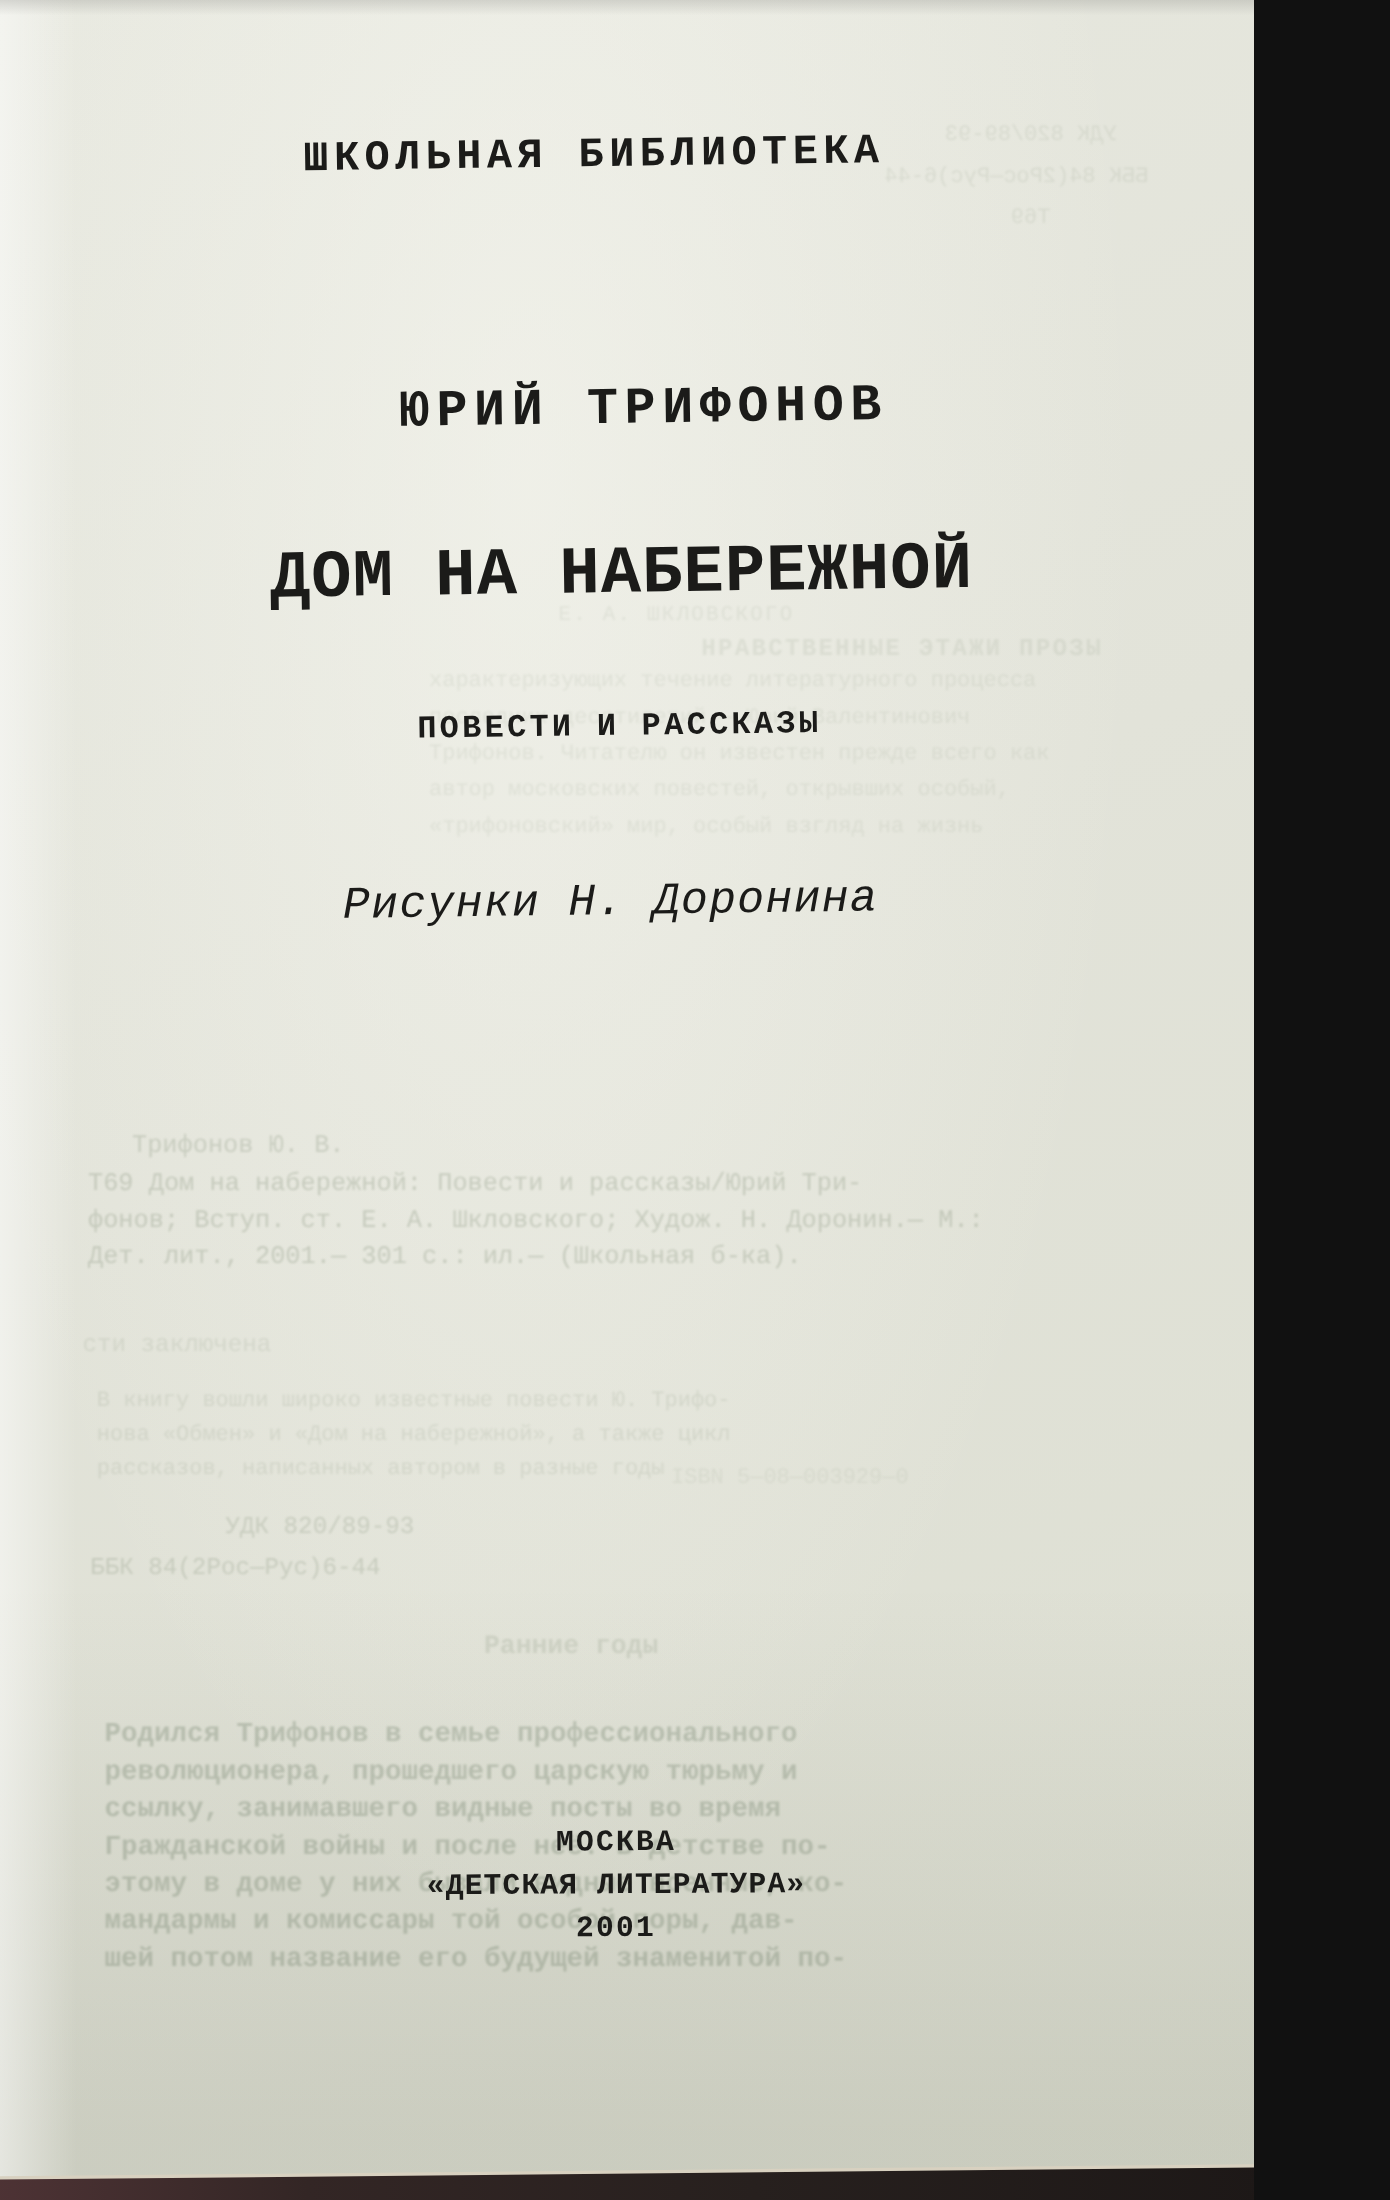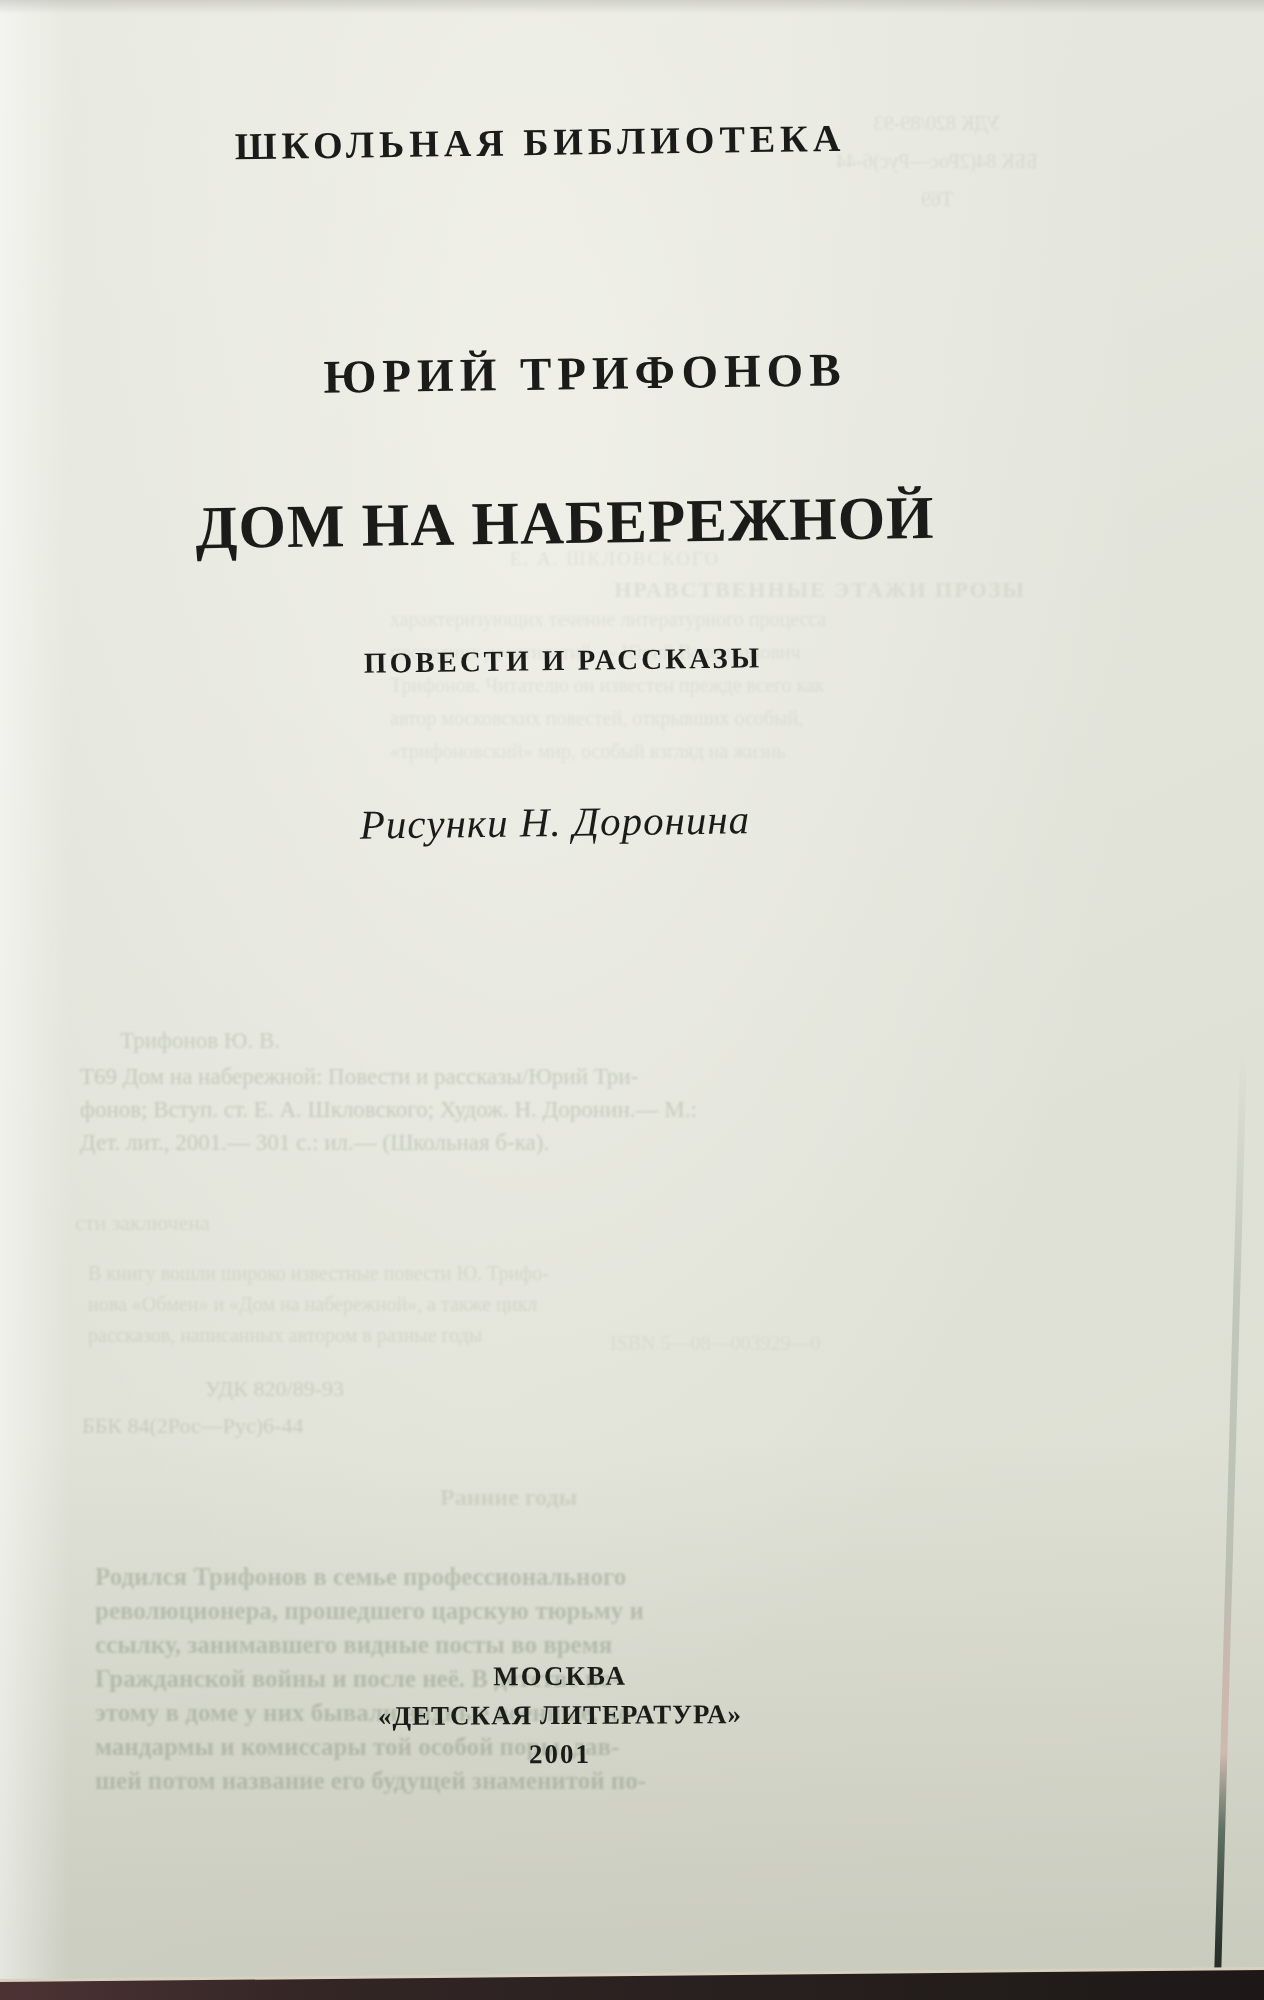--- a/index.html
+++ b/index.html
@@ -1,18 +1,18 @@
 <!DOCTYPE html>
 <html><head>
 <meta charset="utf-8">
 <style>
   html,body{margin:0;padding:0;background:#111;}
   .photo{
-    position:relative;width:1264px;height:2000px;overflow:hidden;
-    font-family:Liberation Serif, serif;
+    position:relative;width:1140px;height:2000px;overflow:hidden;
+    font-family:Liberation Mono, monospace;
     background:#ef4444;
   }
   
   .paper{
     position:absolute;inset:0;
     background:
       linear-gradient(to bottom, rgba(150,150,145,.32), rgba(150,150,145,0) 14px),
       linear-gradient(to right, rgba(255,255,255,.5), rgba(255,255,255,0) 70px),
       radial-gradient(ellipse at 42% 22%, rgba(250,250,244,.5), rgba(250,250,244,0) 60%),
       linear-gradient(to bottom, rgba(0,0,0,0) 72%, rgba(88,92,72,.14) 97%),

